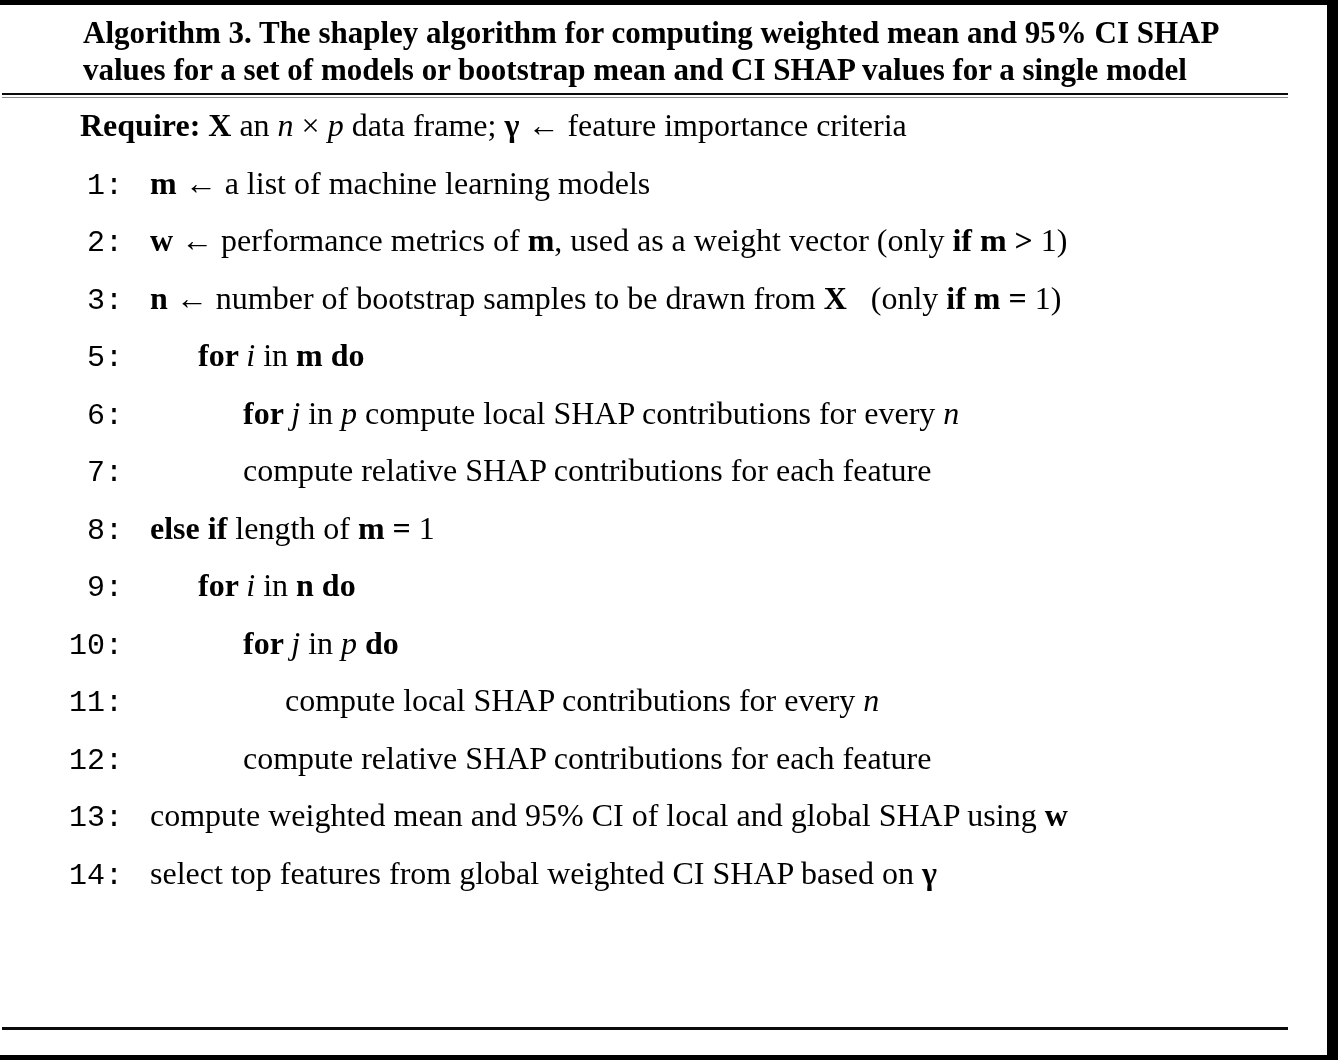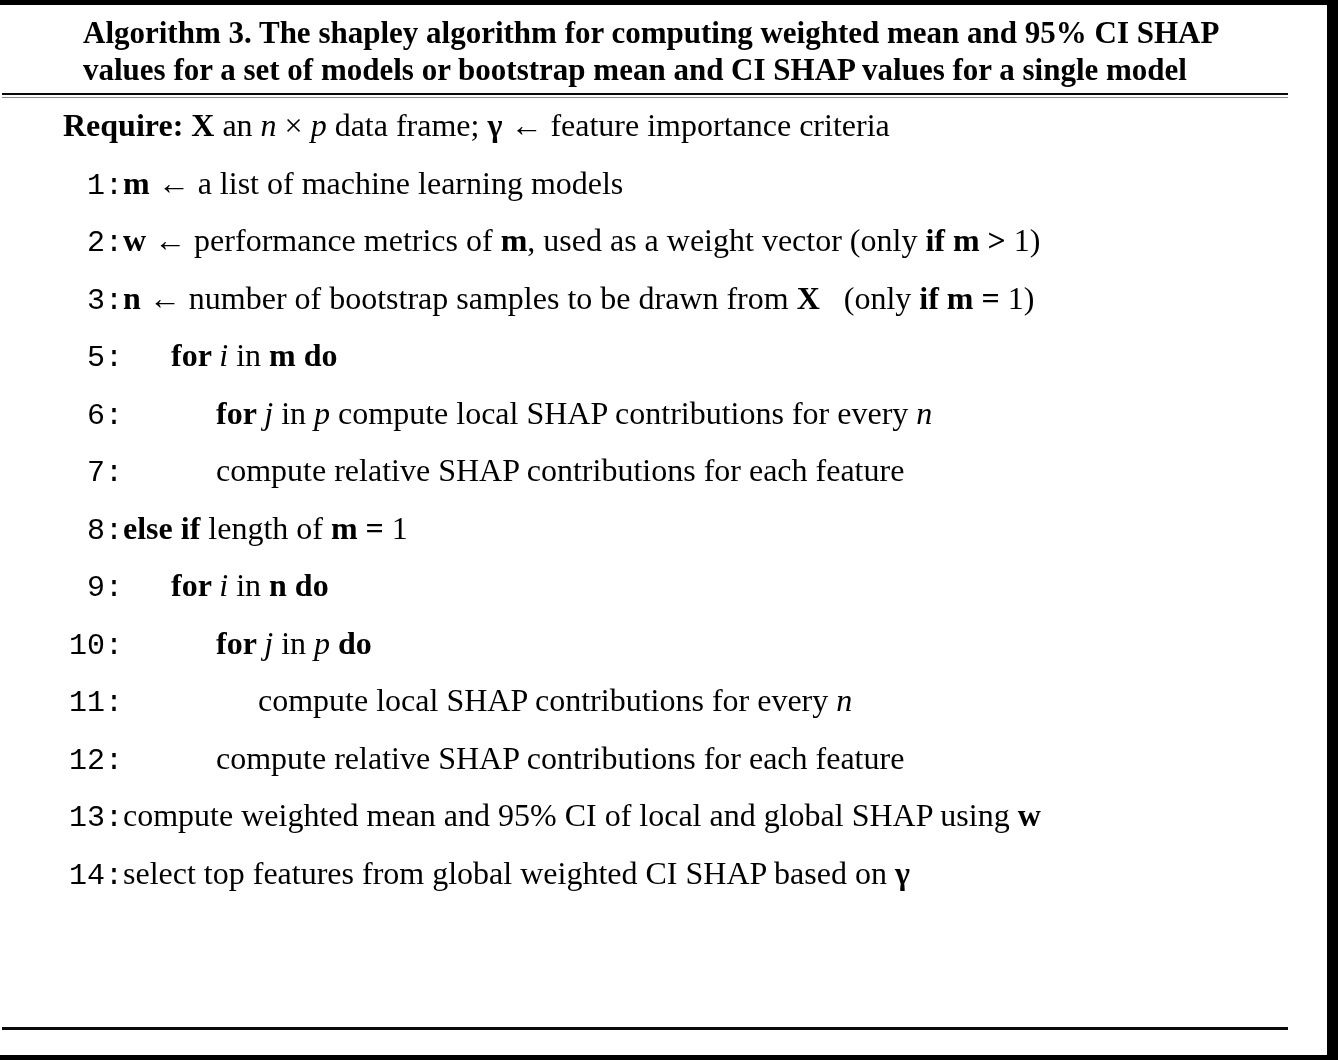--- a/index.html
+++ b/index.html
@@ -56,22 +56,22 @@
     white-space: nowrap;
     font-size: 32px;
   }
   .num {
     display: inline-block;
     width: 83px;
     text-align: right;
     font-family: "Liberation Mono", monospace;
     font-size: 30px;
   }
-  .txt { display: inline-block; }
-  .row.require .txt { margin-left: 23px; }
+  .txt { display: inline-block; margin-left: 27px; }
+  .row.require .txt { margin-left: 40px; }
   .ind0 { padding-left: 0; }
   .ind1 { padding-left: 48px; }
   .ind2 { padding-left: 93px; font-family: Liberation Serif, serif; }
   .ind3 { padding-left: 135px; }
   .seg-b  { font-weight: bold; }
   .seg-i  { font-style: italic; }
 </style>
 </head>
 <body>
 

